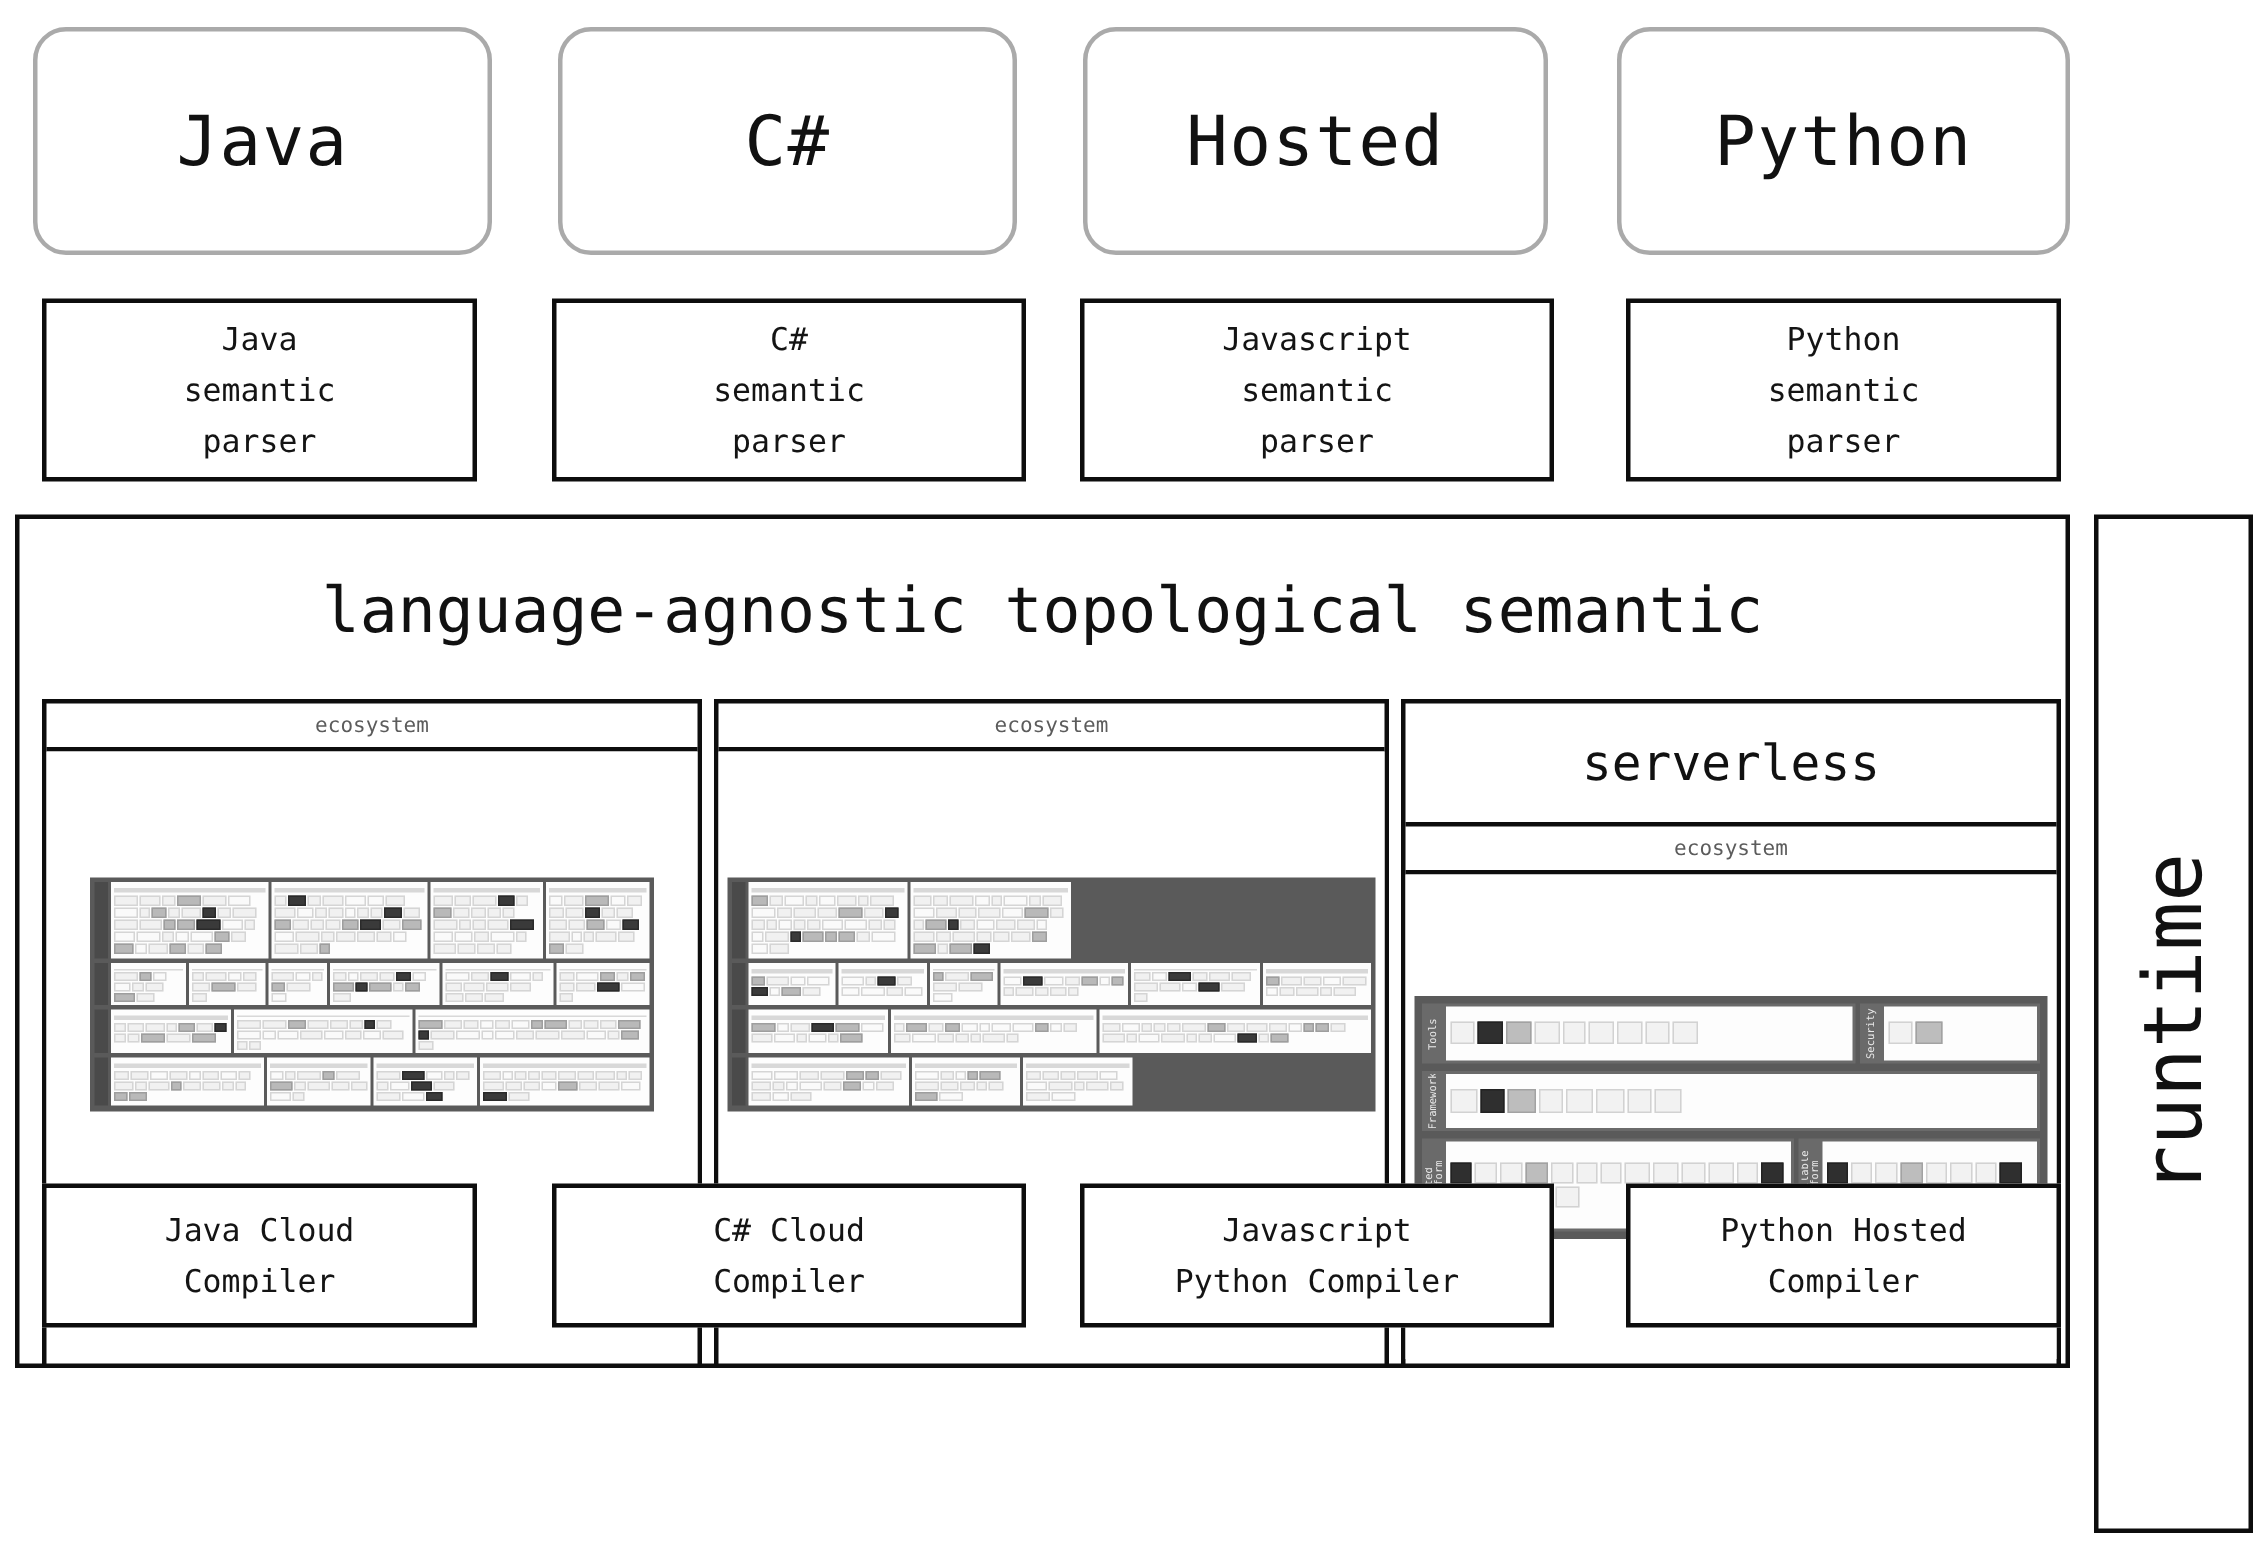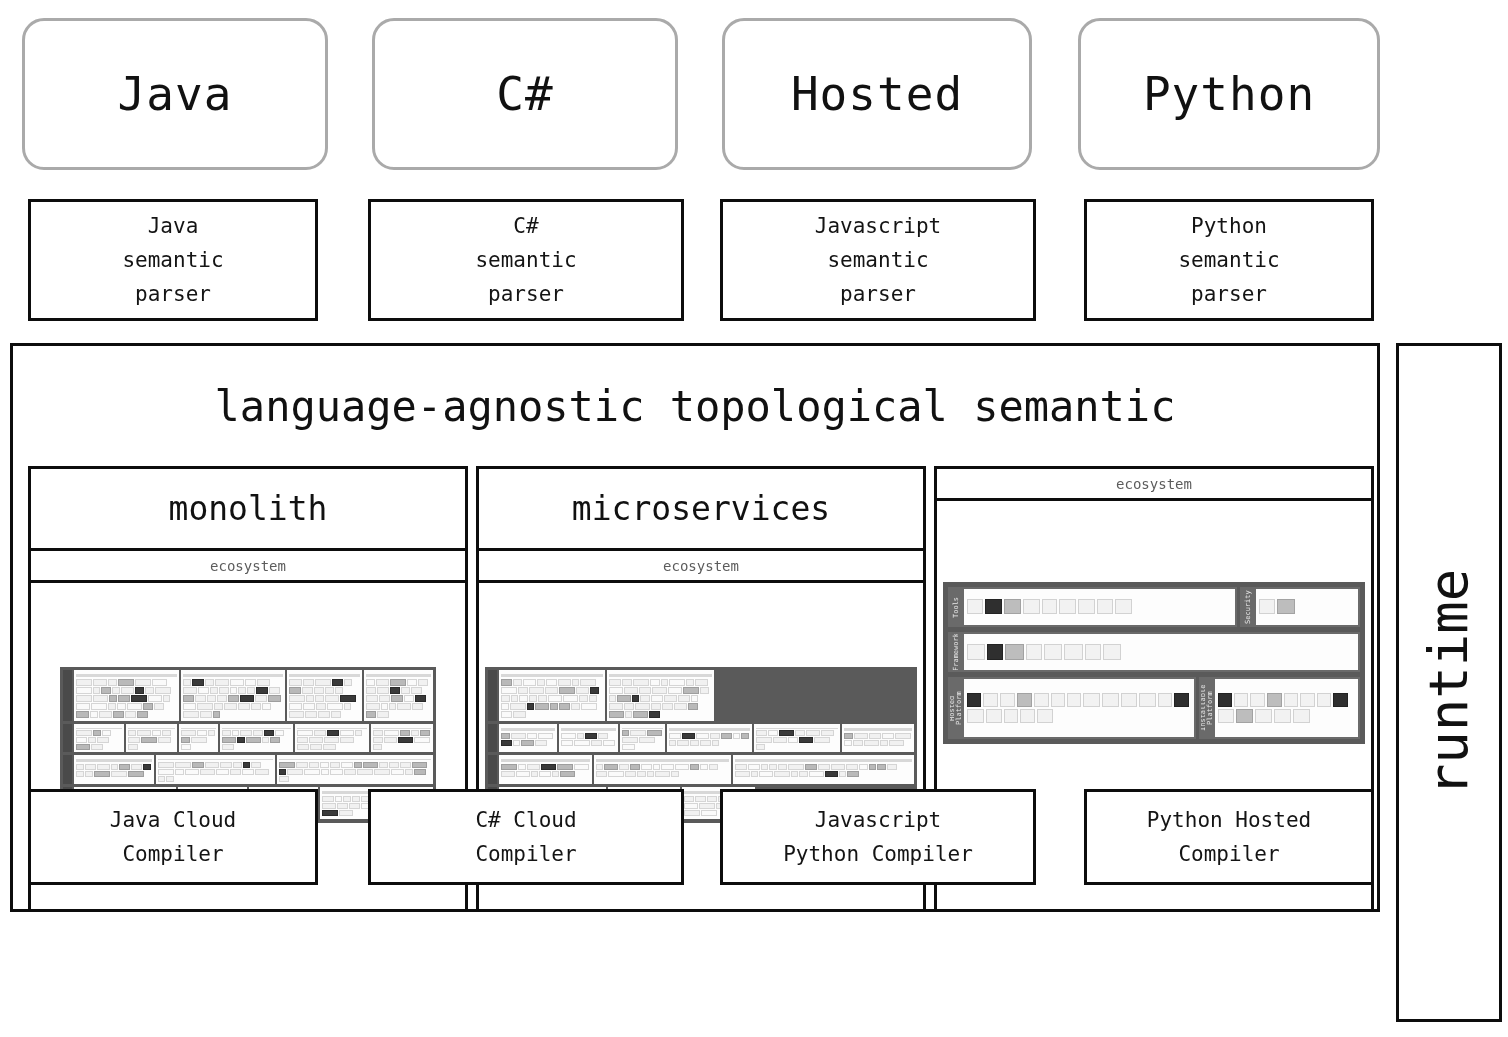--- a/index.html
+++ b/index.html
@@ -167,21 +167,20 @@
         <div>Python</div>
         <div>semantic</div>
         <div>parser</div>
       </div>
     </div>
 
   <div class="main-panel">
     <div class="optimizer-title">language-agnostic topological semantic</div>
     <div id="stack-row">
         <div class="stack" style="left: 15px; width: 440px;">
-          <div class="stack-title">monolith</div>
           <div class="stack-sub">ecosystem</div>
           <div class="stack-body">
             <div class="landscape" style="width: 376px; height: 156px;">
               <div class="lrow" style="flex: 2.25 1 0%;">
                 <div class="lrow-label"></div>
                 <div class="lgroups" style="flex: 1 1 0%;">
                   <div class="lgroup" style="flex: 34 1 0%;">
                     <div class="lgroup-head"></div>
                     <div class="ltiles">
                       <div class="ltile" style="width: 16px; height: 7px;"></div>
@@ -566,21 +565,20 @@
                       <div class="ltile dk" style="width: 16px; height: 6px;"></div>
                       <div class="ltile" style="width: 14px; height: 6px;"></div>
                     </div>
                   </div>
                 </div>
               </div>
             </div>
           </div>
         </div>
         <div class="stack" style="left: 463px; width: 450px;">
-          <div class="stack-title">microservices</div>
           <div class="stack-sub">ecosystem</div>
           <div class="stack-body">
             <div class="landscape" style="width: 432px; height: 156px;">
               <div class="lrow" style="flex: 2.25 1 0%;">
                 <div class="lrow-label"></div>
                 <div class="lgroups" style="flex: 0.52 1 0%;">
                   <div class="lgroup" style="flex: 34 1 0%;">
                     <div class="lgroup-head"></div>
                     <div class="ltiles">
                       <div class="ltile md" style="width: 11px; height: 7px;"></div>
@@ -886,20 +884,21 @@
                       <div class="ltile lt" style="width: 16px; height: 6px;"></div>
                     </div>
                   </div>
                 </div>
                 <div class="lfill" style="flex: 0.38 1 0%;"></div>
               </div>
             </div>
           </div>
         </div>
         <div class="stack" style="left: 921px; width: 440px;">
+          <div class="stack-title">serverless</div>
           <div class="stack-sub">ecosystem</div>
           <div class="stack-body">
             <div class="landscape" style="width: 422px; height: 162px; padding: 5px; gap: 5px;">
               <div class="sv-band" style="flex: 1 1 0%;">
                 <div class="sv-sec" style="flex: 2.45 1 0%;">
                   <div class="sv-vlabel">Tools</div>
                   <div class="sv-tiles" style="max-width: 100%;">
                     <div class="sv-tile" style="width: 16px; height: 15px;"></div>
                     <div class="sv-tile dk" style="width: 17px; height: 15px;"></div>
                     <div class="sv-tile md" style="width: 17px; height: 15px;"></div>

